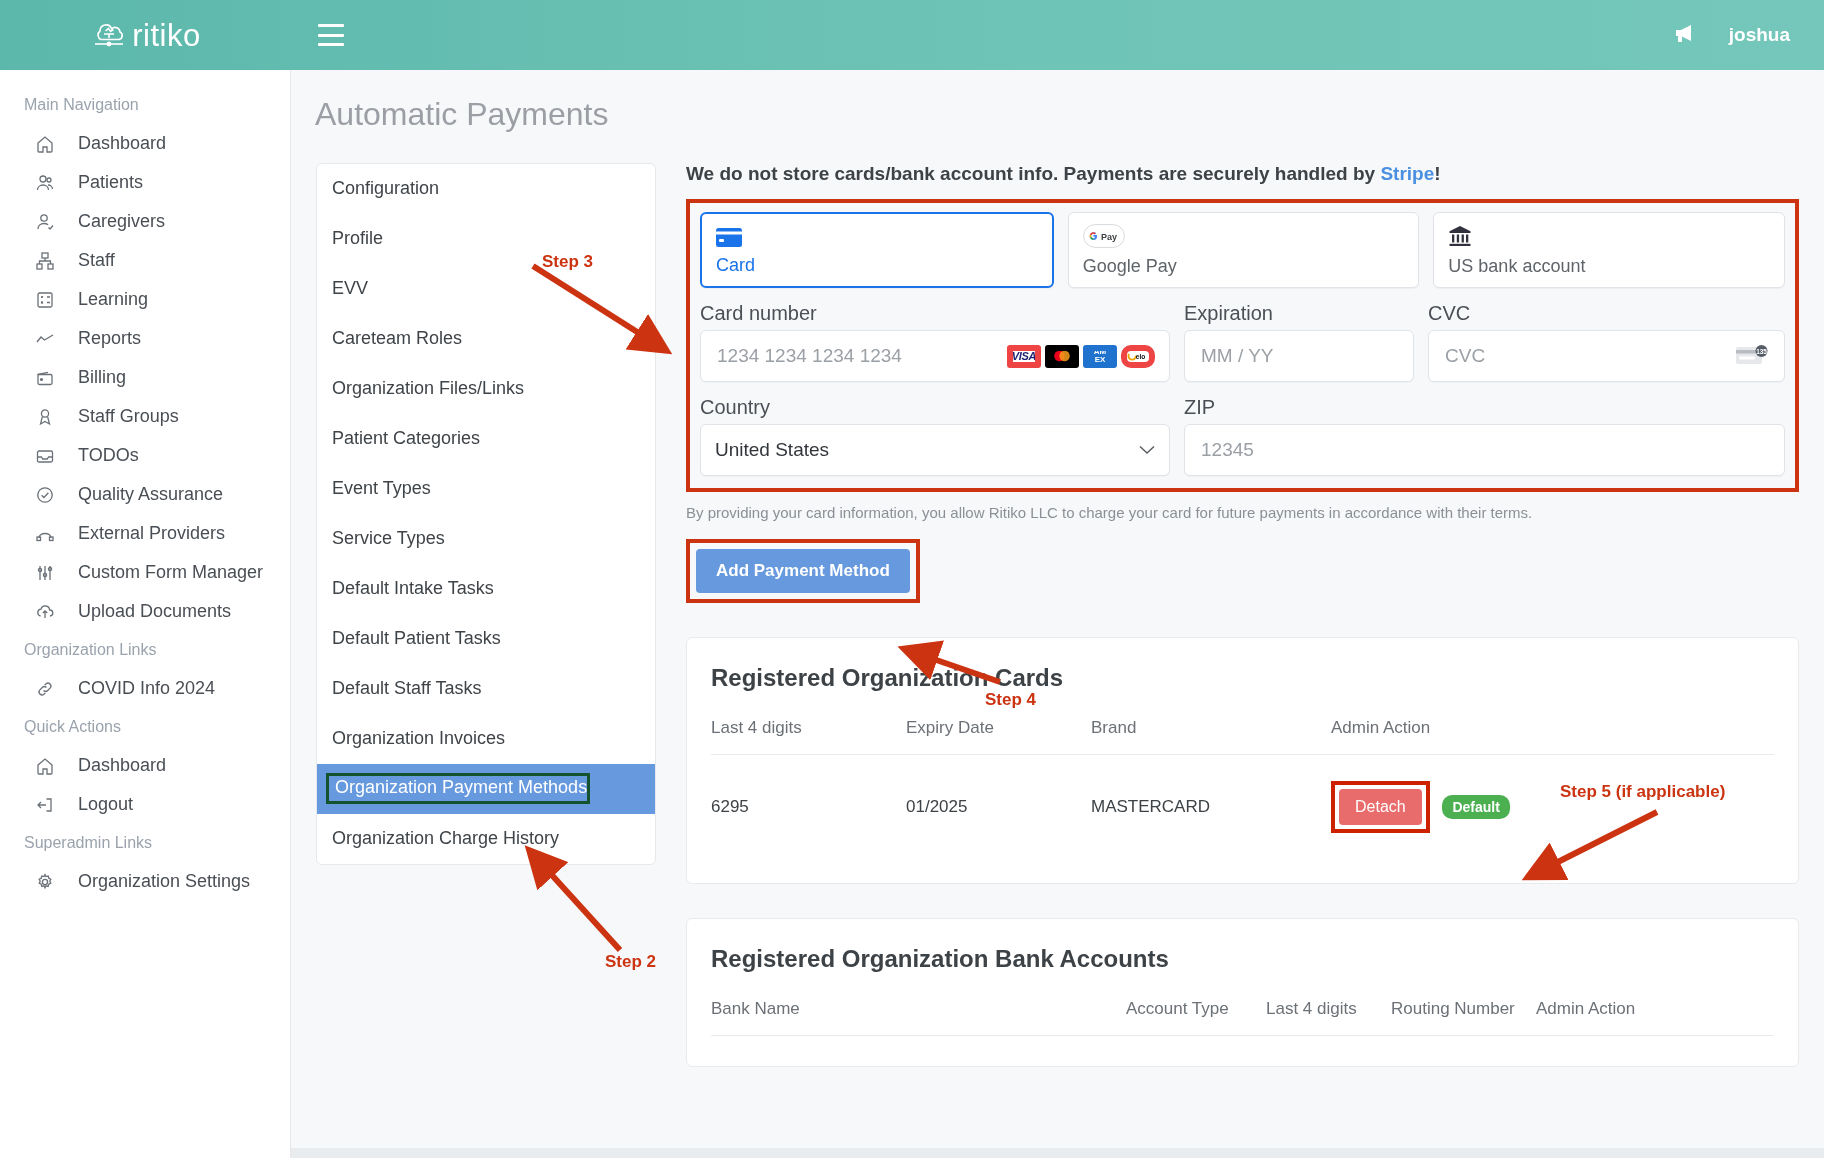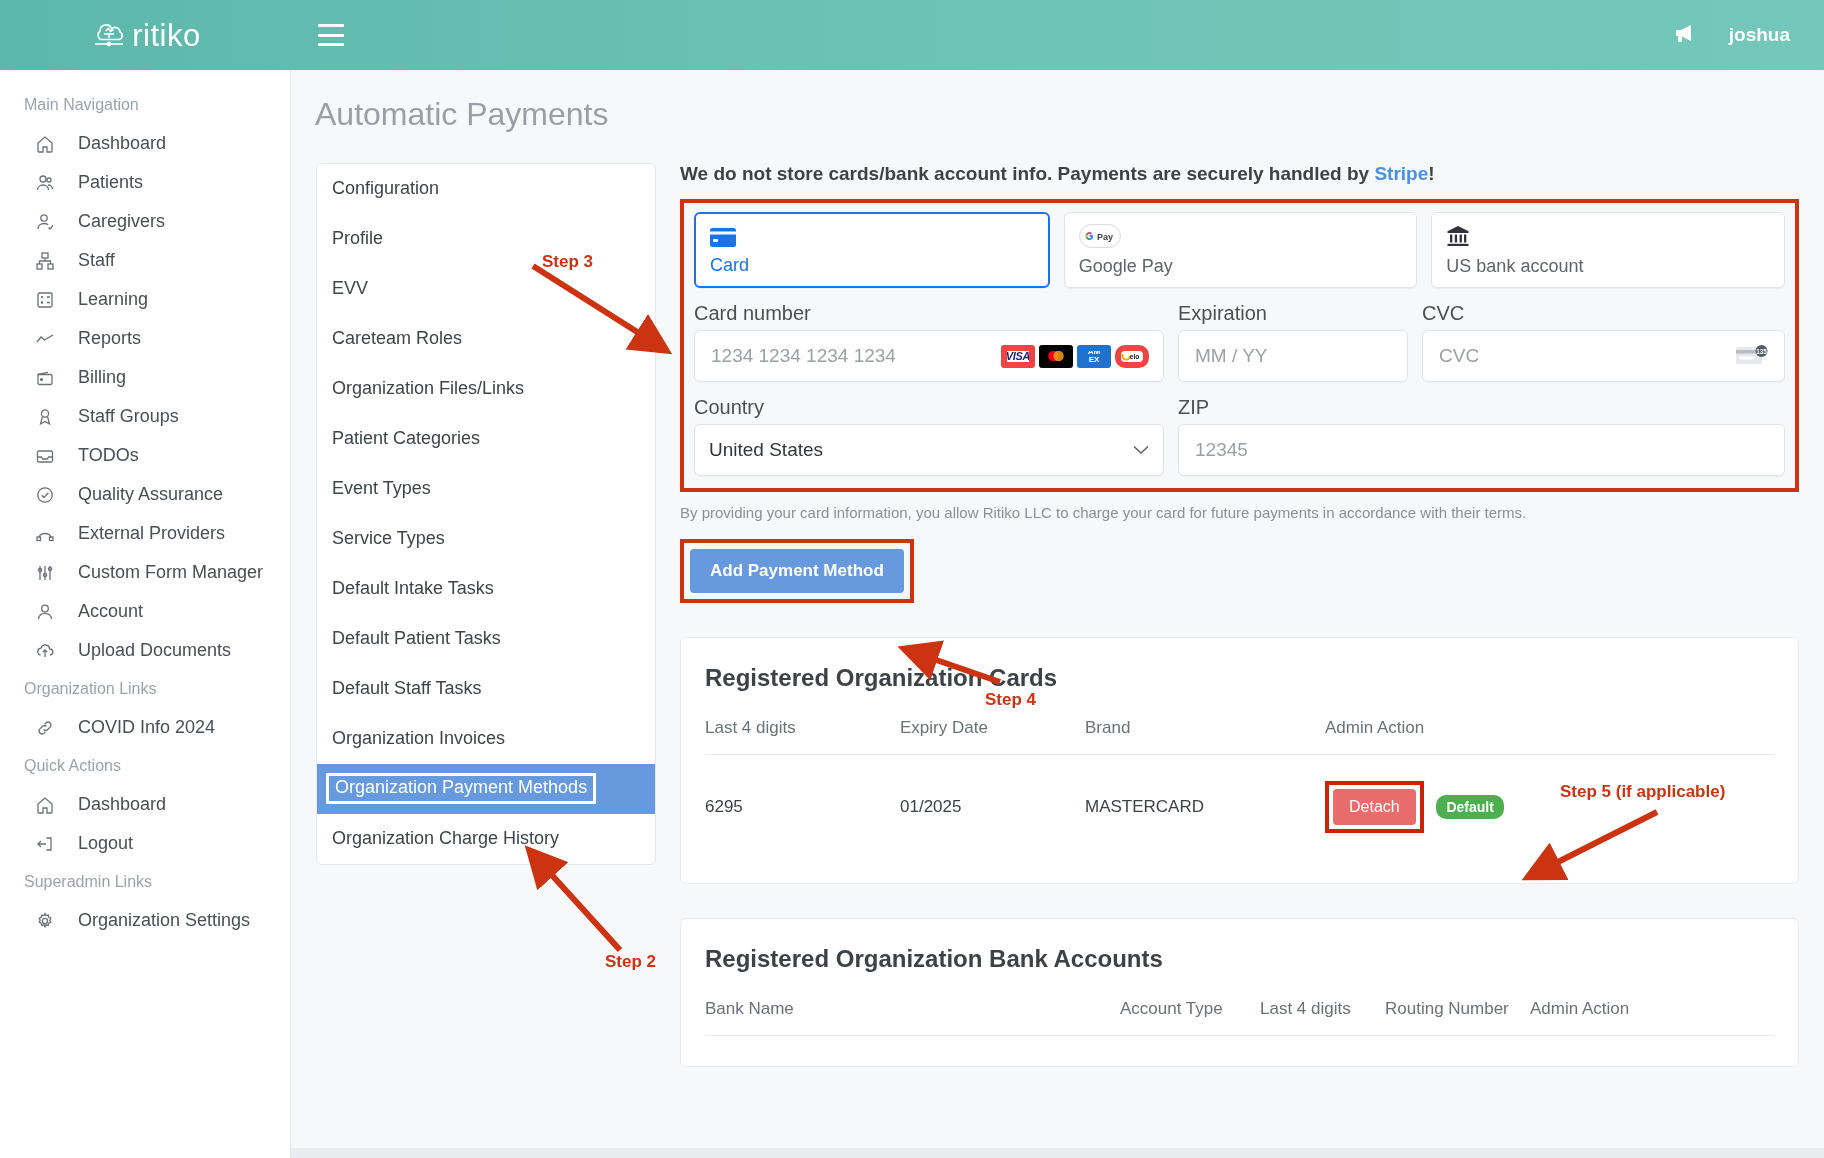--- a/index.html
+++ b/index.html
@@ -69,21 +69,21 @@
     position: absolute; top: 70px; left: 291px;
     width: 1533px; height: 1088px;
     background: #f7f8fa;
     overflow: hidden;
   }
   .page-head { padding: 25px 0 0 24px; }
   .page-title { font-size: 32px; color: #9b9fa5; font-weight: 400; line-height: 1.2; }
   .page-sub { font-size: 15px; color: #a7acb2; margin-top: 4px; }
 
   .content {
-    display: flex; gap: 24px;
+    display: flex; gap: 30px;
     padding: 30px 25px 0 25px;
   }
 
   
   .settings-card {
     width: 340px; flex: 0 0 340px;
     background:#ffffff;
     border: 1px solid #e6e9ec;
     border-radius: 6px;
     overflow: hidden;
@@ -94,22 +94,22 @@
     height: 50px; display:flex; align-items:center;
     padding-left: 15px;
     font-size: 18px; color:#3f4449;
     cursor:pointer;
     border-bottom: 1px solid transparent;
   }
   .settings-item.active {
     background:#6699dd; color:#ffffff;
   }
   .settings-item.active .sel-box {
-    border: 3px solid #ffffff;
-    padding: 1px 6px 3px 6px;
+    border: 3px solid #14532d;
+    padding: 1px 0 3px 6px;
     margin-left: -6px;
   }
 
   
   .pay-panel { flex: 1 1 auto; min-width:0; }
   .secure-note {
     font-size: 19px; font-weight: 700; color: #3d4246;
     margin-bottom: 14px;
   }
   .secure-note a { color:#4a90e2; text-decoration:none; }
@@ -369,29 +369,20 @@
   <div class="nav-item">
     <span class="nav-icon">
         <svg width="20" height="20" viewBox="0 0 20 20" fill="none" stroke="currentColor" stroke-width="1.3">
           <path d="M5 3v14M10 3v14M15 3v14"></path>
           <circle cx="5" cy="7" r="1.6"></circle>
           <circle cx="10" cy="12" r="1.6"></circle>
           <circle cx="15" cy="6" r="1.6"></circle>
         </svg>
       </span>
     <span class="nav-label">Custom Form Manager</span>
-  </div>
-  <div class="nav-item">
-    <span class="nav-icon">
-        <svg width="20" height="20" viewBox="0 0 20 20" fill="none" stroke="currentColor" stroke-width="1.3">
-          <circle cx="10" cy="6.5" r="3.3"></circle>
-          <path d="M3.5 17c0-3.3 2.9-5.6 6.5-5.6s6.5 2.3 6.5 5.6"></path>
-        </svg>
-      </span>
-    <span class="nav-label">Account</span>
   </div>
   <div class="nav-item">
     <span class="nav-icon">
         <svg width="20" height="20" viewBox="0 0 20 20" fill="none" stroke="currentColor" stroke-width="1.3">
           <path d="M5.5 14A3.5 3.5 0 0 1 6 7.1 4.4 4.4 0 0 1 14.6 8 3 3 0 0 1 15 14"></path>
           <path d="M10 16V9M7.8 11L10 8.8l2.2 2.2"></path>
         </svg>
       </span>
     <span class="nav-label">Upload Documents</span>
   </div>

